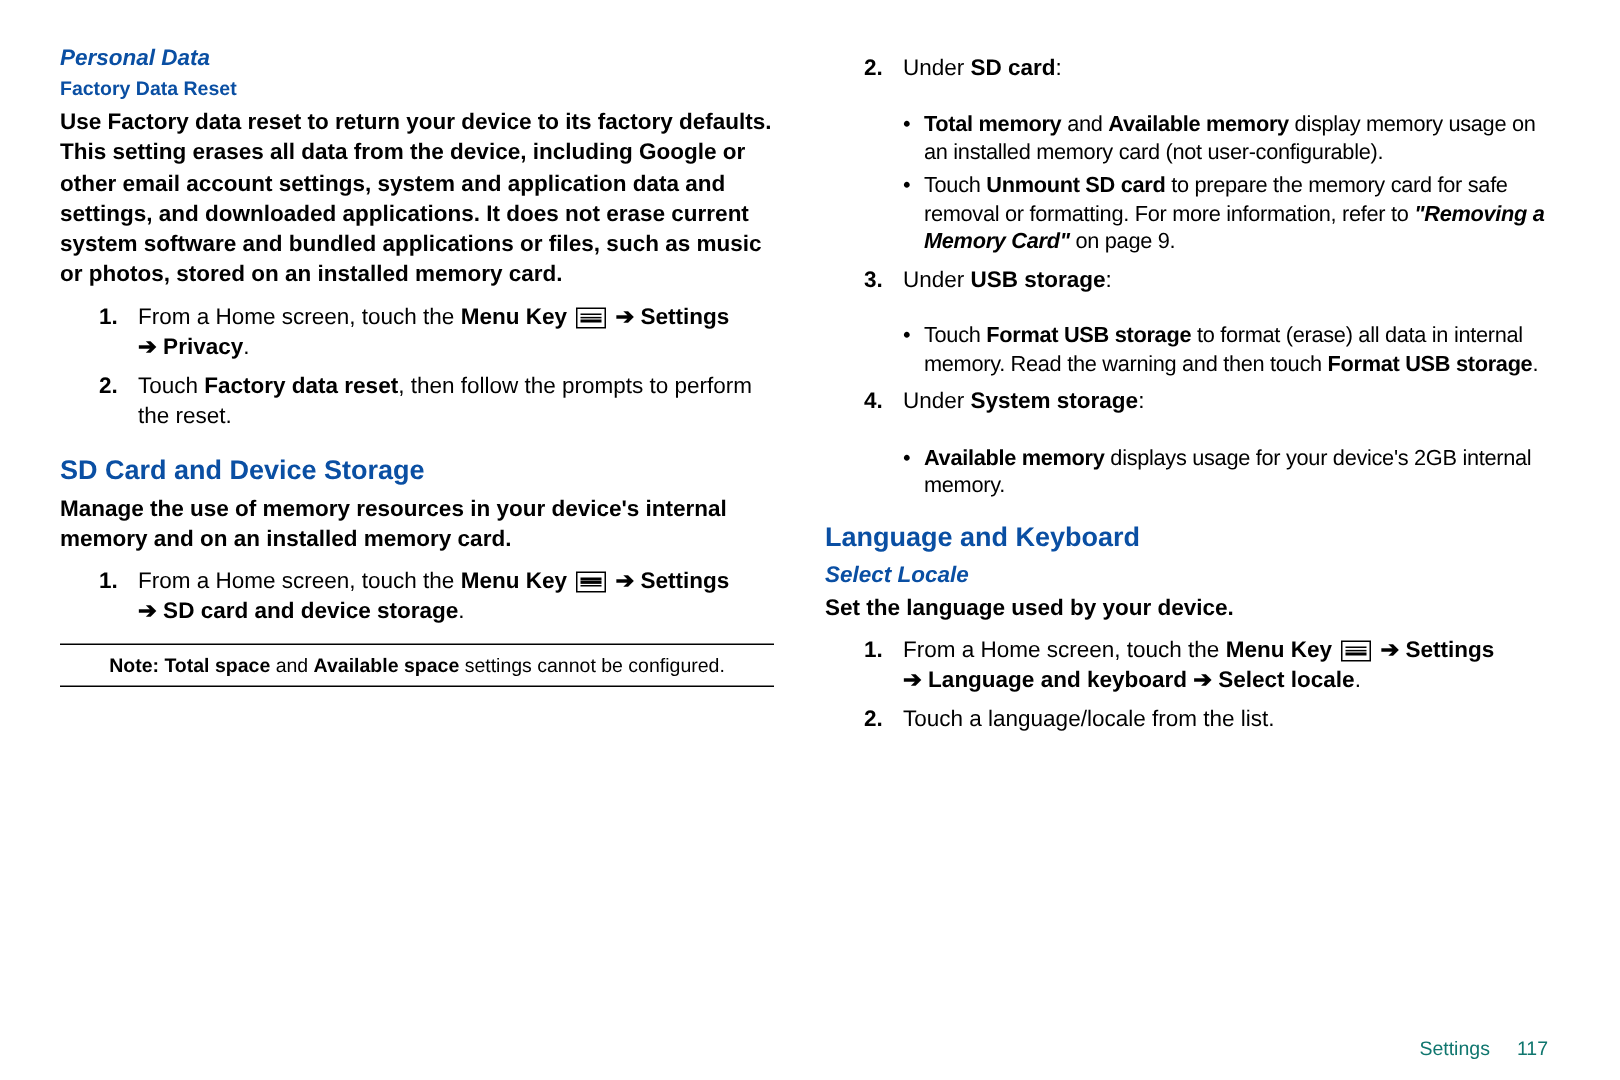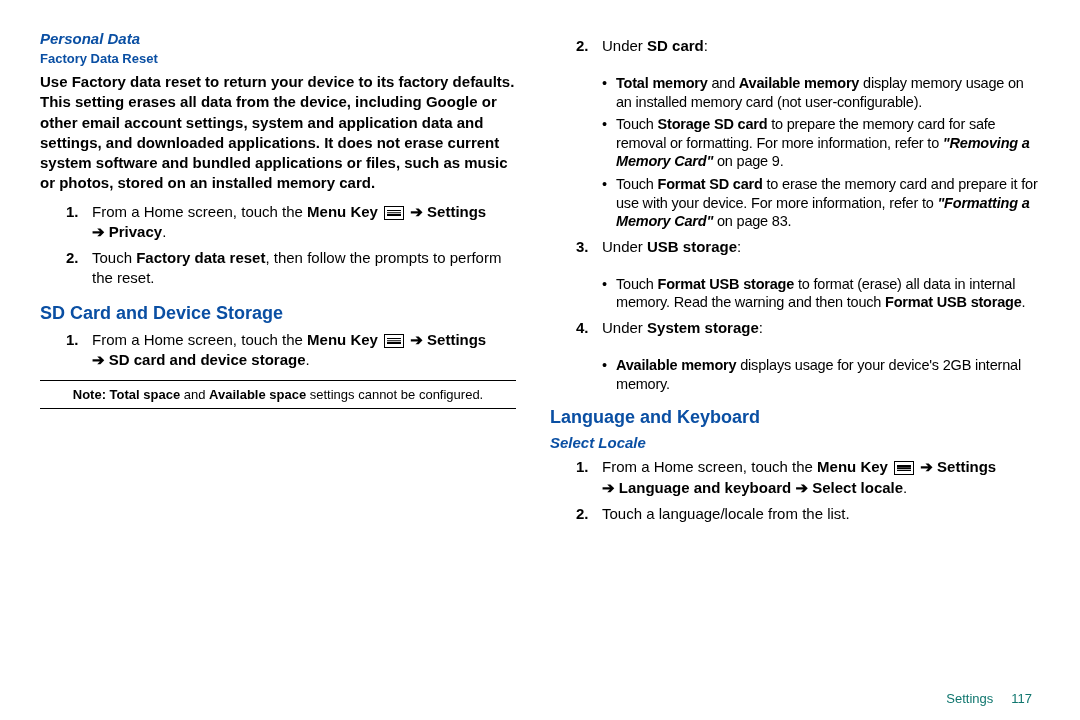--- a/index.html
+++ b/index.html
@@ -123,20 +123,21 @@
         <span class="arrow">➔</span><b> Settings</b><br>
         <b><span class="arrow">➔</span><span> Privacy</span></b><span>.</span>
       </li>
       <li>
         <span class="num">2.</span>
         <span>Touch </span><b>Factory data reset</b><span>, then follow the prompts to perform the reset.</span>
       </li>
     </ol>
 
     <div class="h-section">SD Card and Device Storage</div>
+    <p class="para">Manage the use of memory resources in your device's internal memory and on an installed memory card.</p>
 
     <ol class="ol">
       <li>
         <span class="num">1.</span>
         <span>From a Home screen, touch the </span><b>Menu Key</b>
         <span class="menu-icon"><span class="mid"></span></span>
         <span class="arrow">➔</span><b> Settings</b><br>
         <b><span class="arrow">➔</span><span> SD card and device storage</span></b><span>.</span>
       </li>
     </ol>
@@ -149,24 +150,21 @@
   <div class="col right">
     <ol class="ol" style="margin-top:0;">
       <li>
         <span class="num">2.</span>
         <span>Under </span><b>SD card</b><span>:</span>
         <ul class="ul cond">
           <li>
             <b>Total memory</b><span> and </span><b>Available memory</b><span> display memory usage on an installed memory card (not user-configurable).</span>
           </li>
           <li>
-            <span>Touch </span><b>Storage SD card</b><span> to prepare the memory card for safe removal or formatting. For more information, refer to </span><i><b>"Removing a Memory Card"</b></i><span> on page 9.</span>
-          </li>
-          <li>
-            <span>Touch </span><b>Format SD card</b><span> to erase the memory card and prepare it for use with your device. For more information, refer to </span><i><b>"Formatting a Memory Card"</b></i><span> on page 83.</span>
+            <span>Touch </span><b>Unmount SD card</b><span> to prepare the memory card for safe removal or formatting. For more information, refer to </span><i><b>"Removing a Memory Card"</b></i><span> on page 9.</span>
           </li>
         </ul>
       </li>
       <li>
         <span class="num">3.</span>
         <span>Under </span><b>USB storage</b><span>:</span>
         <ul class="ul cond">
           <li>
             <span>Touch </span><b>Format USB storage</b><span> to format (erase) all data in internal memory. Read the warning and then touch </span><b>Format USB storage</b><span>.</span>
           </li>
@@ -178,20 +176,21 @@
         <ul class="ul cond">
           <li>
             <b>Available memory</b><span> displays usage for your device's 2GB internal memory.</span>
           </li>
         </ul>
       </li>
     </ol>
 
     <div class="h-section">Language and Keyboard</div>
     <div class="h-sub">Select Locale</div>
+    <p class="para">Set the language used by your device.</p>
 
     <ol class="ol">
       <li>
         <span class="num">1.</span>
         <span>From a Home screen, touch the </span><b>Menu Key</b>
         <span class="menu-icon"><span class="mid"></span></span>
         <span class="arrow">➔</span><b> Settings</b><br>
         <b><span class="arrow">➔</span><span> Language and keyboard </span><span class="arrow">➔</span><span> Select locale</span></b><span>.</span>
       </li>
       <li>

